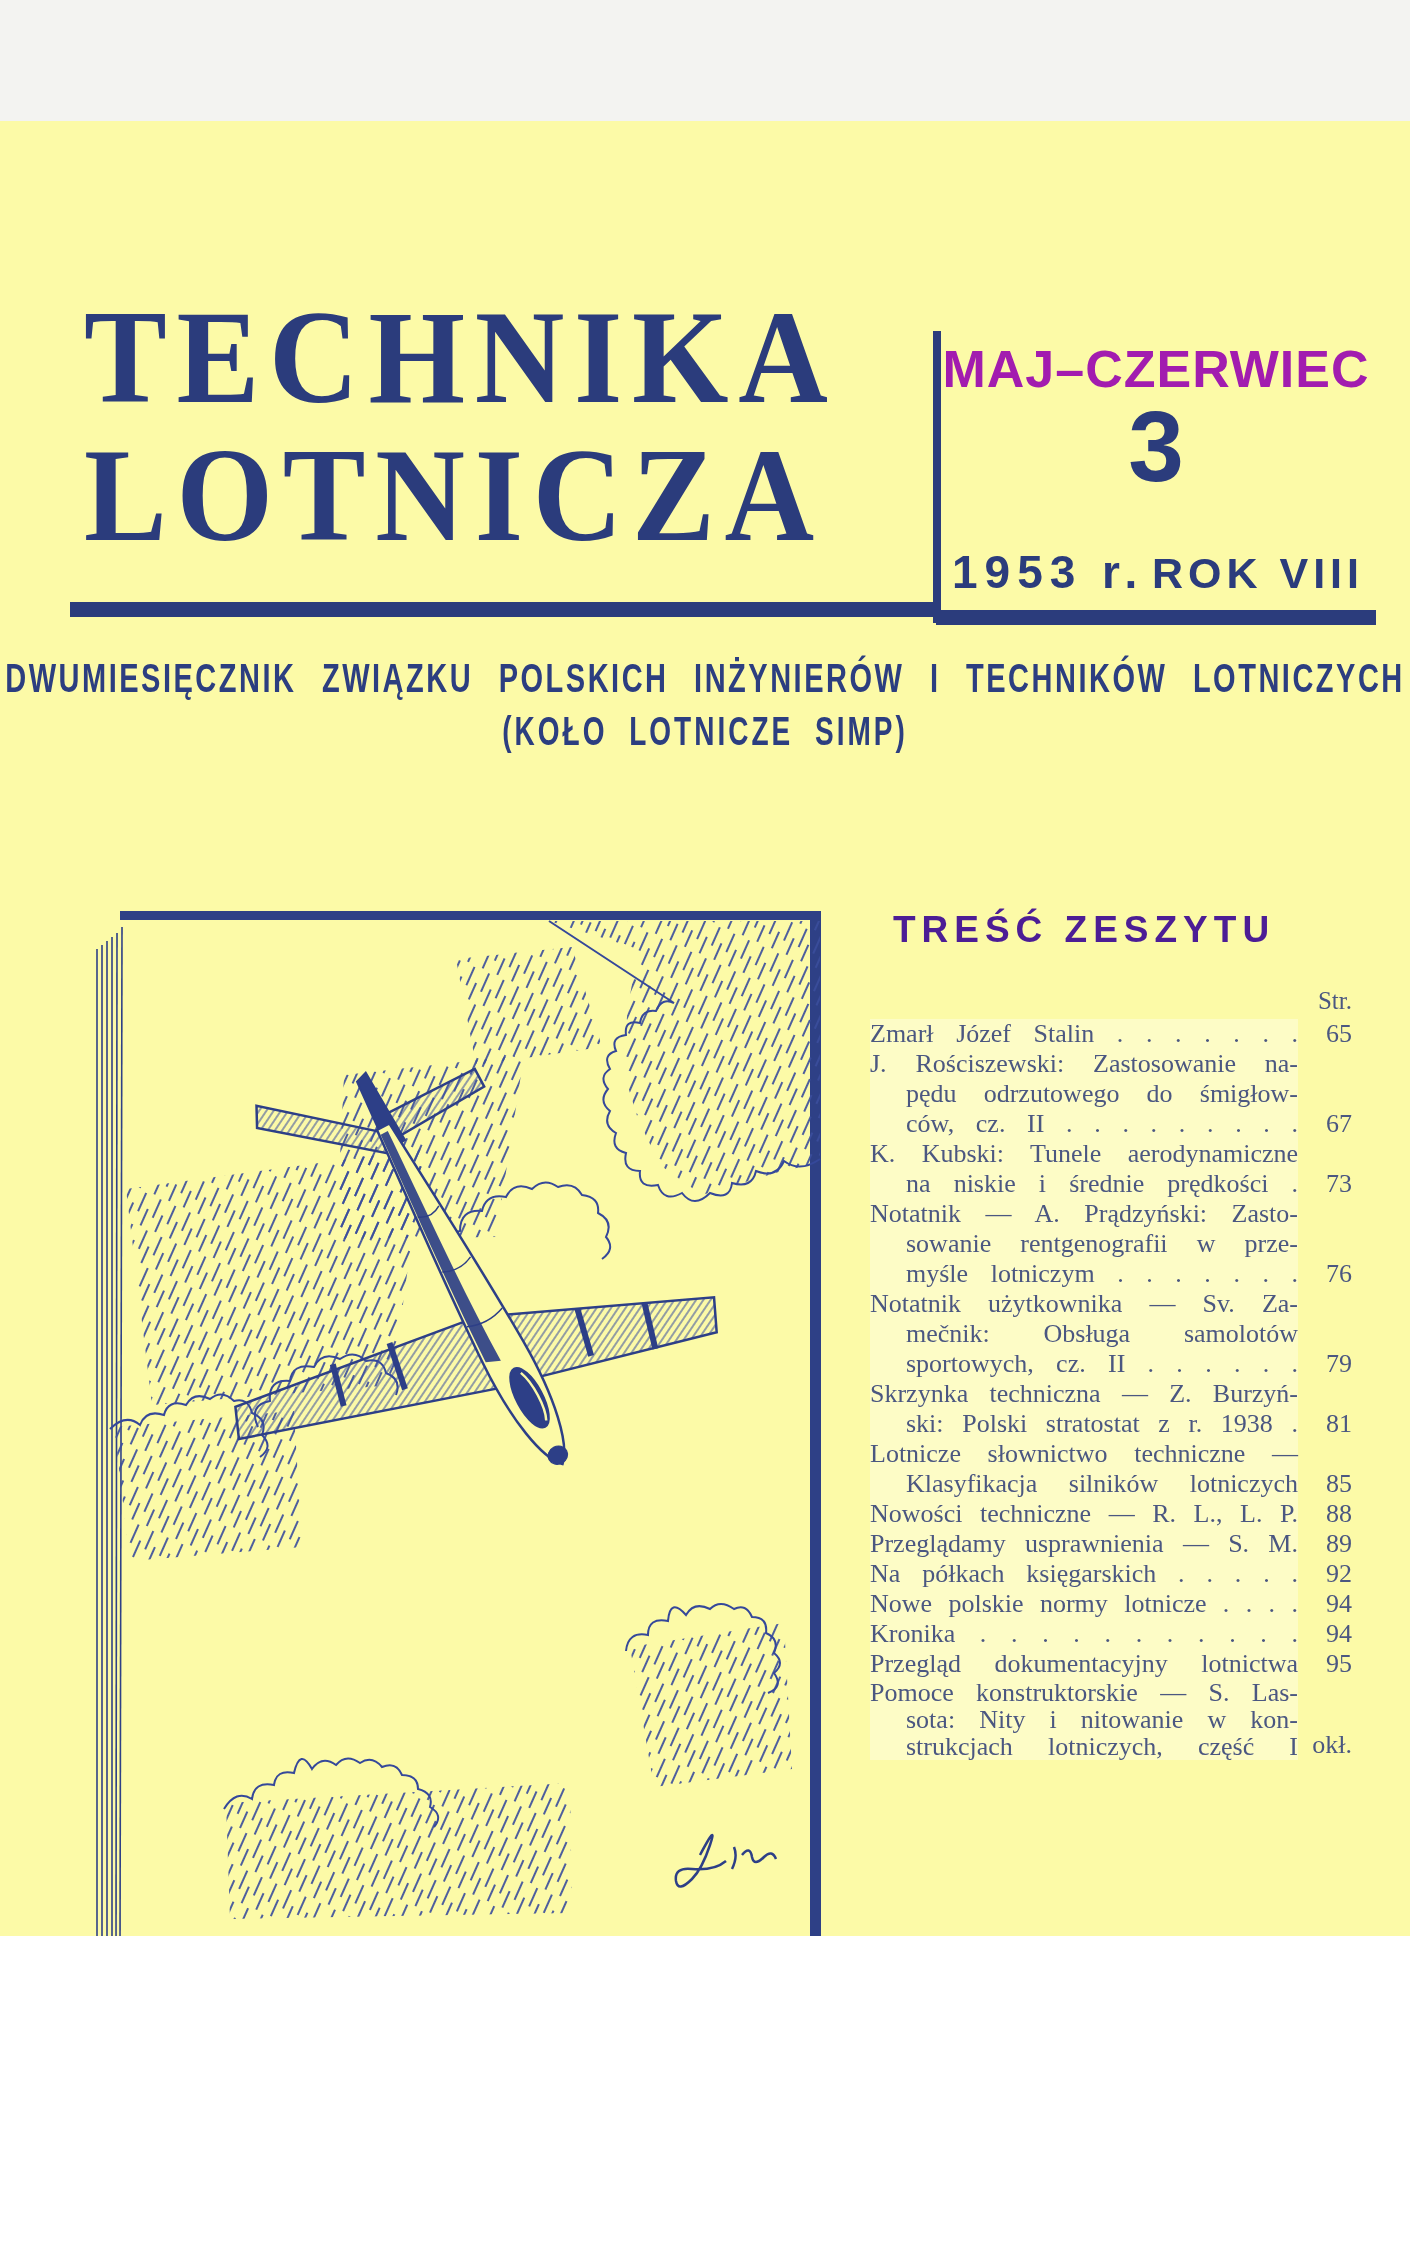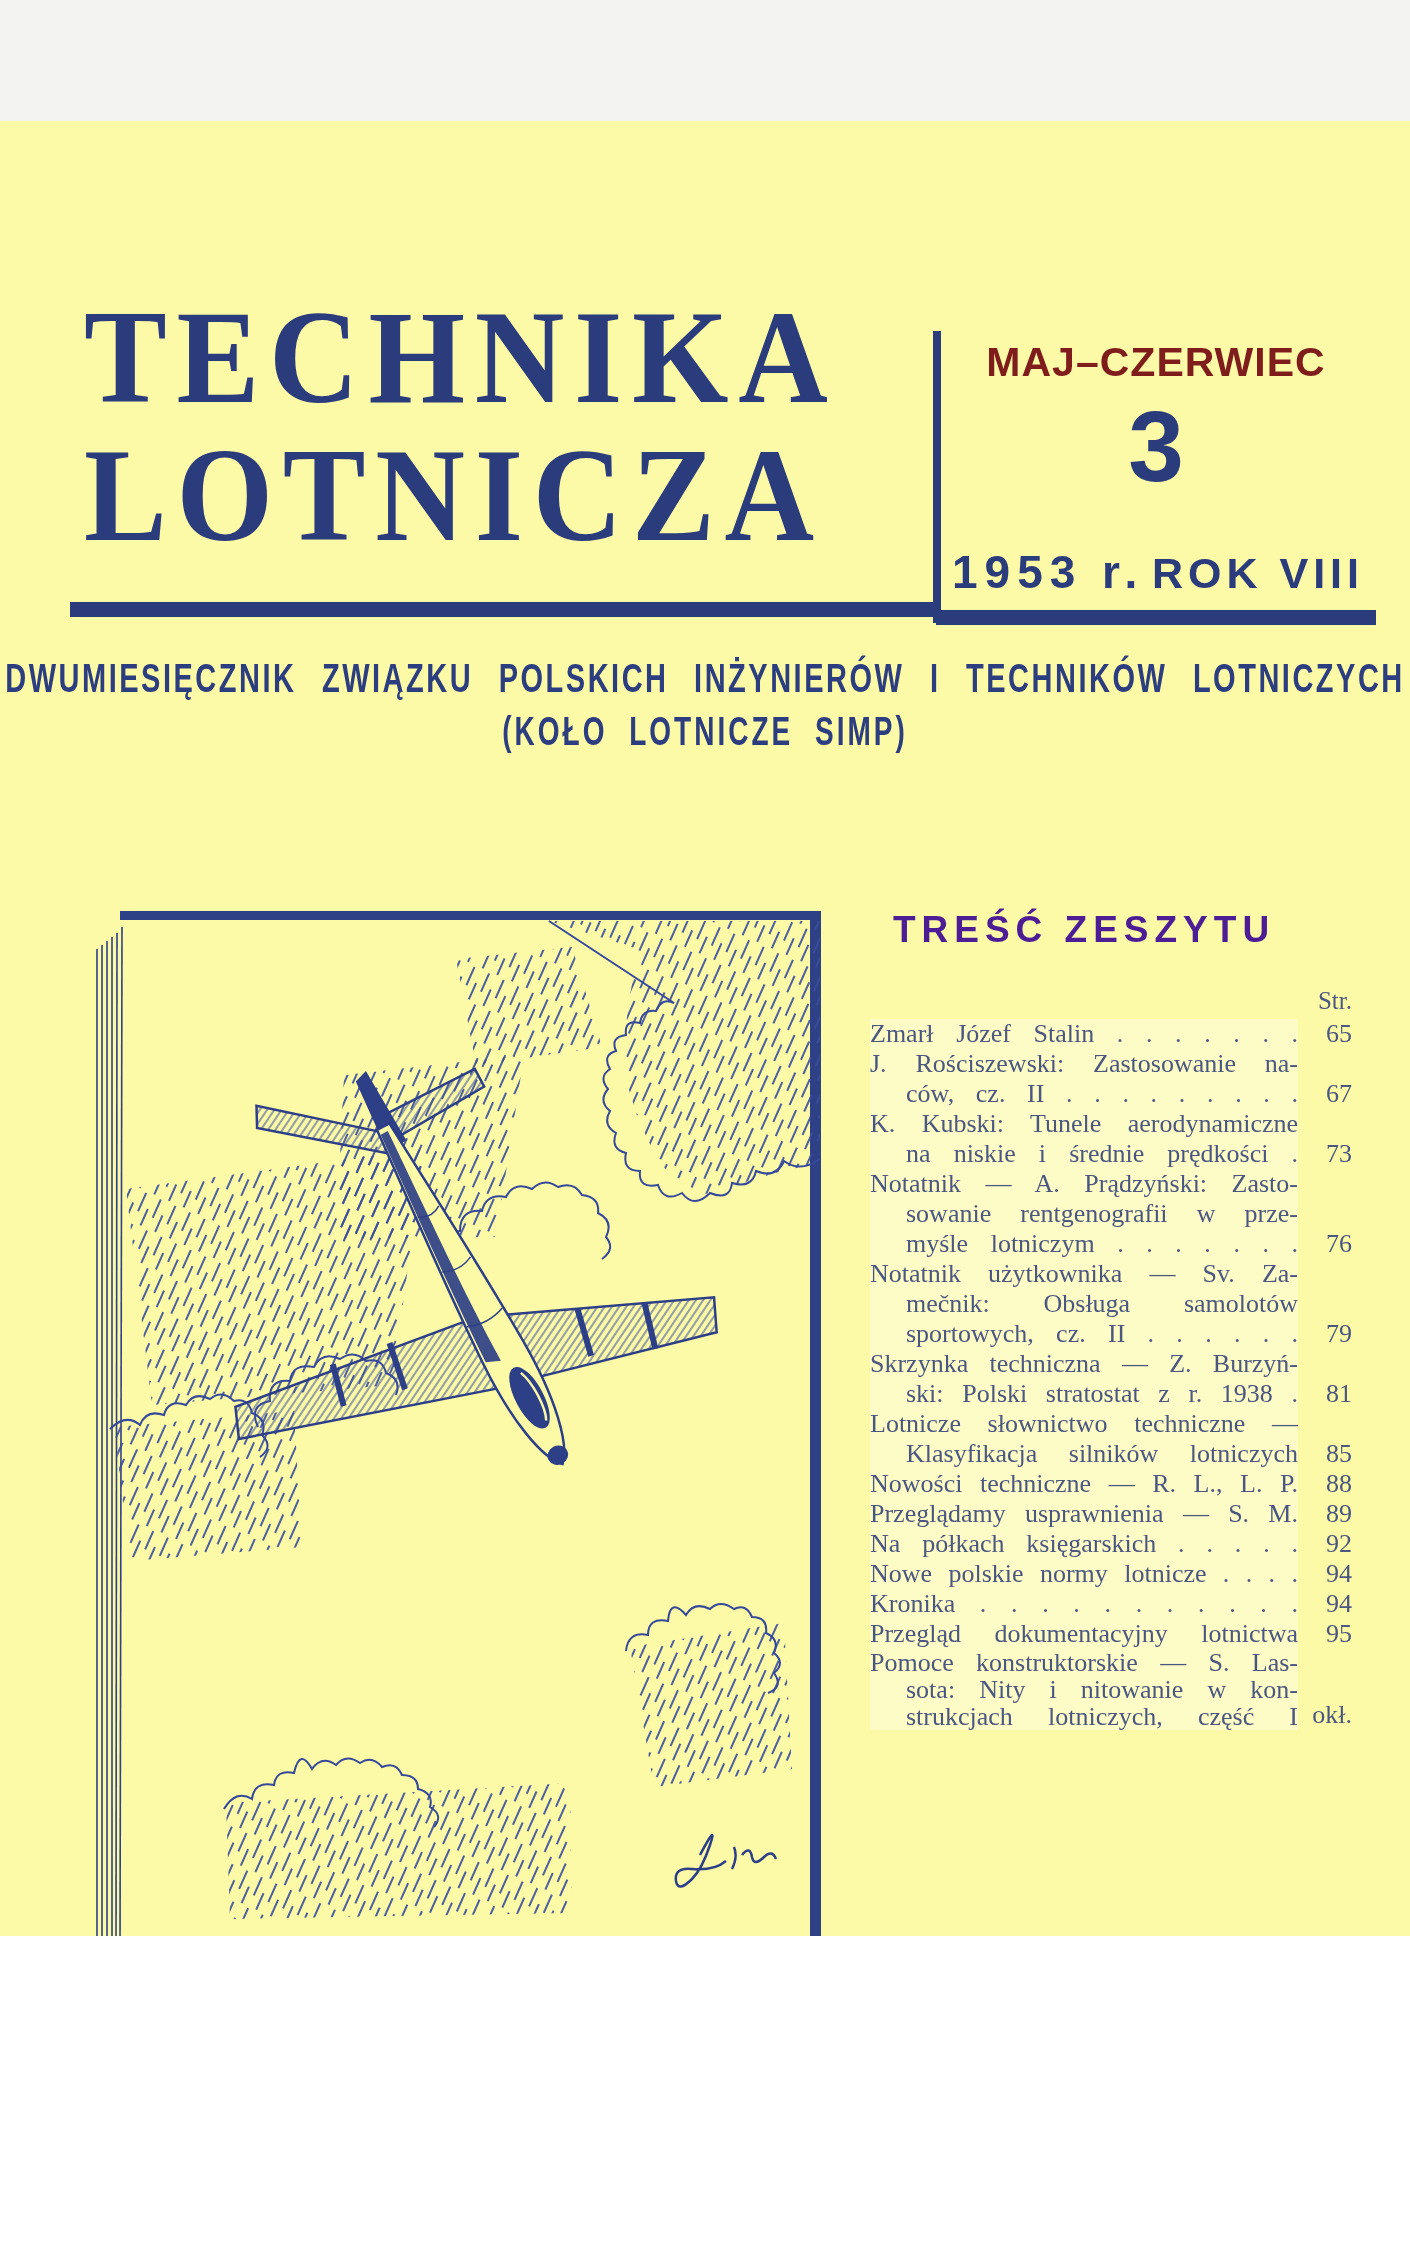--- a/index.html
+++ b/index.html
@@ -8,21 +8,21 @@
   .paper{position:absolute;left:0;top:121px;width:1410px;height:2007px;background:#fcfaa7;}
 
   
   .masthead-title{position:absolute;left:84px;top:168px;
       font-family:"Liberation Serif",serif;font-weight:bold;font-size:128px;line-height:131px;
       letter-spacing:10px;color:#2b3c7c;transform:scale(0.97,1.05);transform-origin:left top;white-space:nowrap;}
   .v-divider{position:absolute;left:933px;top:210px;width:8px;height:292px;background:#2b3c7c;}
   .rule-left{position:absolute;left:70px;top:481px;width:867px;height:15px;background:#2b3c7c;}
   .rule-right{position:absolute;left:936px;top:489px;width:440px;height:15px;background:#2b3c7c;}
   .period{position:absolute;left:942px;top:218px;width:428px;text-align:center;
-      font-size:41px;font-weight:bold;letter-spacing:1px;color:#7f1d1d;white-space:nowrap;}
+      font-size:52px;font-weight:bold;letter-spacing:1px;color:#a21caf;white-space:nowrap;}
   .issue-no{position:absolute;left:942px;top:268px;width:428px;text-align:center;
       font-size:100px;font-weight:bold;color:#2b3c7c;}
   .year-row{position:absolute;left:952px;top:424px;width:412px;display:flex;
       justify-content:space-between;align-items:baseline;color:#2b3c7c;}
   .year{font-size:46px;font-weight:bold;letter-spacing:7px;white-space:nowrap;}
   .volume{font-size:43px;font-weight:bold;letter-spacing:5px;white-space:nowrap;}
 
   
   .subtitle{position:absolute;left:0;top:534px;width:1410px;text-align:center;color:#2c3e80;}
   .subtitle-l1{display:block;font-size:29px;font-weight:bold;letter-spacing:2.5px;word-spacing:15px;
@@ -165,20 +165,21 @@
     <div class="toc">
       <div class="toc-entry">
         <div class="toc-lines">
           <div class="toc-line">Zmarł Józef Stalin . . . . . . .</div>
         </div>
         <div class="toc-page">65</div>
       </div>
       <div class="toc-entry">
         <div class="toc-lines">
           <div class="toc-line">J. Rościszewski: Zastosowanie na-</div>
+          <div class="toc-line cont">pędu odrzutowego do śmigłow-</div>
           <div class="toc-line cont">ców, cz. II . . . . . . . . .</div>
         </div>
         <div class="toc-page">67</div>
       </div>
       <div class="toc-entry">
         <div class="toc-lines">
           <div class="toc-line">K. Kubski: Tunele aerodynamiczne</div>
           <div class="toc-line cont">na niskie i średnie prędkości .</div>
         </div>
         <div class="toc-page">73</div>

